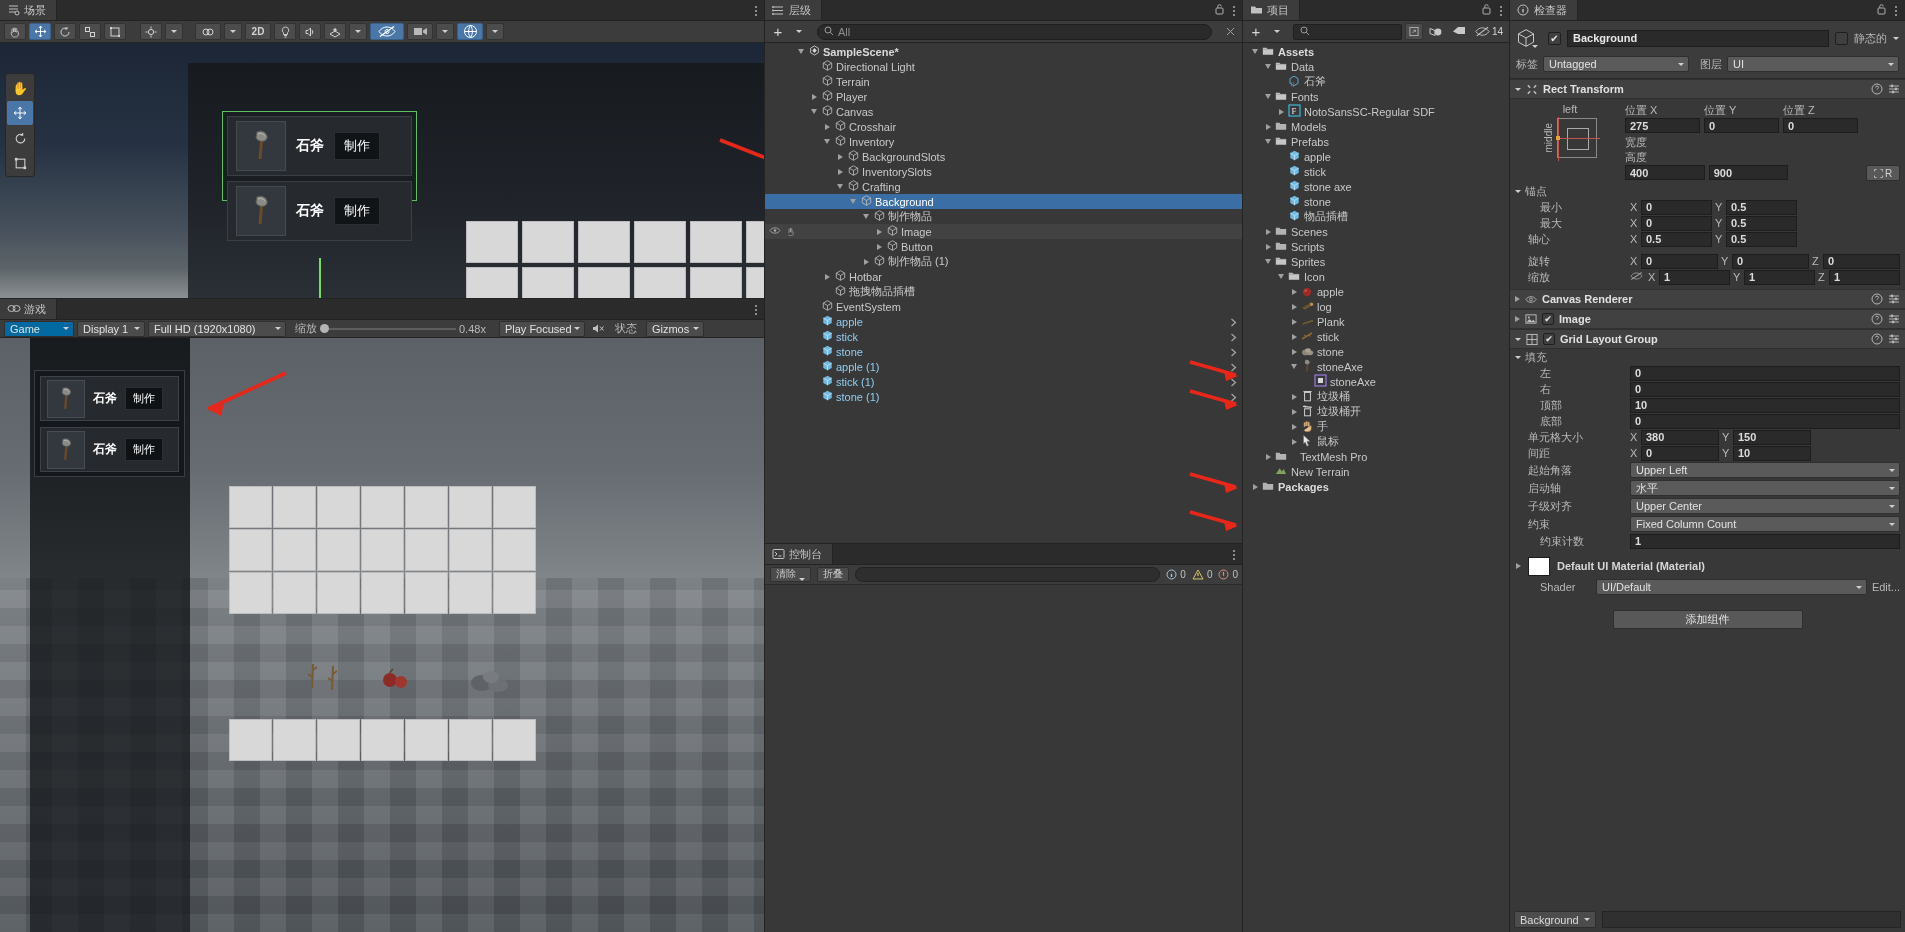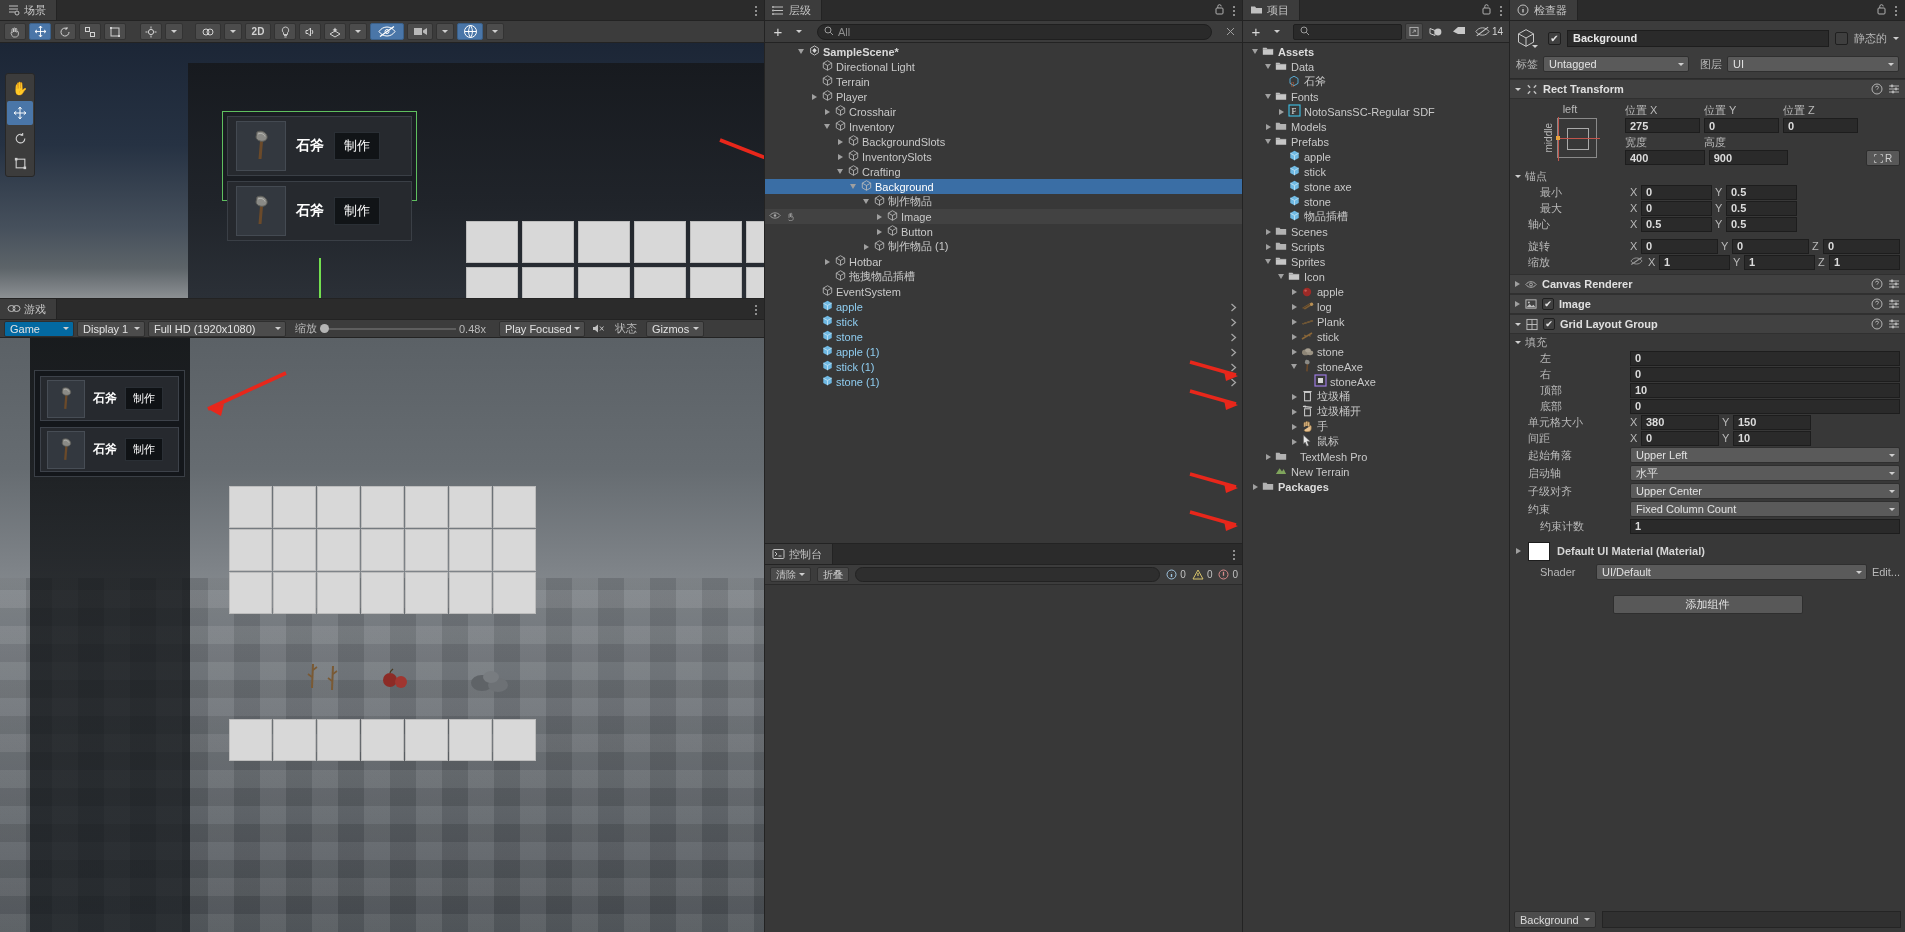--- a/index.html
+++ b/index.html
@@ -131,21 +131,21 @@
   .twc.open { border:none; width:0;height:0;border-left:3.5px solid transparent;border-right:3.5px solid transparent;border-top:5px solid #a0a0a0; }
   .gi { flex:0 0 14px; text-align:center; font-size:11px; color:#b9b9b9; }
   .gi.pref { color:#7ec2e8; }
   .lbl.pref { color:#8fcdf0; }
   .lbl.scene { font-weight:bold; color:#d9d9d9; }
   .eyecol { position:absolute; left:4px; top:0; height:15px; display:flex; align-items:center; gap:5px; color:#9a9a9a; font-size:9px; }
 
   
   #console { left:765px; top:544px; width:478px; height:388px; background:#383838; }
   .cbar { height:20px; background:#3c3c3c; display:flex; align-items:center; gap:6px; padding:0 5px; border-bottom:1px solid #2a2a2a; }
-  .cpill { height:15px; display:flex; align-items:center; gap:3px; background:#4b4b4b; border:1px solid #303030; border-radius:2px; padding:0 5px; font-size:10px; }
+  .cpill { height:15px; display:flex; align-items:flex-end; gap:3px; background:#4b4b4b; border:1px solid #303030; border-radius:2px; padding:0 5px; font-size:10px; }
   .cflex { flex:1; height:15px; background:#2e2e2e; border:1px solid #222; border-radius:8px; }
   .cbadge { display:flex; align-items:center; gap:3px; font-size:10px; color:#c0c0c0; }
 
   
   #project { left:1243px; top:0; width:267px; height:932px; background:#383838; }
 
   
   #inspector { left:1510px; top:0; width:395px; height:932px; background:#383838; }
   .insp-head { padding:4px 6px 6px 6px; background:#3c3c3c; border-bottom:1px solid #2a2a2a; }
   .ih-row1 { display:flex; align-items:center; gap:6px; }
@@ -621,20 +621,31 @@
           <div class="tw">
             <div class="twc"></div>
           </div>
           <div class="gi"><svg width="11" height="11" viewBox="0 0 12 12">
               <path d="M6 .8l4.6 2.6v5.2L6 11.2 1.4 8.6V3.4z" stroke="#bdbdbd" fill="none" stroke-width=".9"></path>
               <path d="M1.4 3.4L6 6l4.6-2.6M6 6v5.2" stroke="#bdbdbd" fill="none" stroke-width=".9"></path>
             </svg></div>
           <span class="lbl" style="margin-left: 2px;">Player</span>
         </div>
         <div class="trow">
+          <div style="width: 43px; flex: 0 0 auto;"></div>
+          <div class="tw">
+            <div class="twc open"></div>
+          </div>
+          <div class="gi"><svg width="11" height="11" viewBox="0 0 12 12">
+              <path d="M6 .8l4.6 2.6v5.2L6 11.2 1.4 8.6V3.4z" stroke="#bdbdbd" fill="none" stroke-width=".9"></path>
+              <path d="M1.4 3.4L6 6l4.6-2.6M6 6v5.2" stroke="#bdbdbd" fill="none" stroke-width=".9"></path>
+            </svg></div>
+          <span class="lbl" style="margin-left: 2px;">Canvas</span>
+        </div>
+        <div class="trow">
           <div style="width: 56px; flex: 0 0 auto;"></div>
           <div class="tw">
             <div class="twc"></div>
           </div>
           <div class="gi"><svg width="11" height="11" viewBox="0 0 12 12">
               <path d="M6 .8l4.6 2.6v5.2L6 11.2 1.4 8.6V3.4z" stroke="#bdbdbd" fill="none" stroke-width=".9"></path>
               <path d="M1.4 3.4L6 6l4.6-2.6M6 6v5.2" stroke="#bdbdbd" fill="none" stroke-width=".9"></path>
             </svg></div>
           <span class="lbl" style="margin-left: 2px;">Crosshair</span>
         </div>
@@ -1404,21 +1415,21 @@
               <span>275</span>
             </div>
           <div class="field" style="flex:1">
               <span>0</span>
             </div>
           <div class="field" style="flex:1">
               <span>0</span>
             </div>
           <div style="width:38px"></div>
         </div>
-        <div style="display:flex; gap:0;">
+        <div style="display:flex; gap:0;flex-direction:column;">
           <div class="lab" style="flex:1">宽度</div>
           <div class="lab" style="flex:1">高度</div>
           <div style="flex:1"></div>
             <div style="width:38px"></div>
         </div>
         <div style="display:flex; gap:4px;">
           <div class="field" style="flex:1">
               <span>400</span>
             </div>
           <div class="field" style="flex:1">

